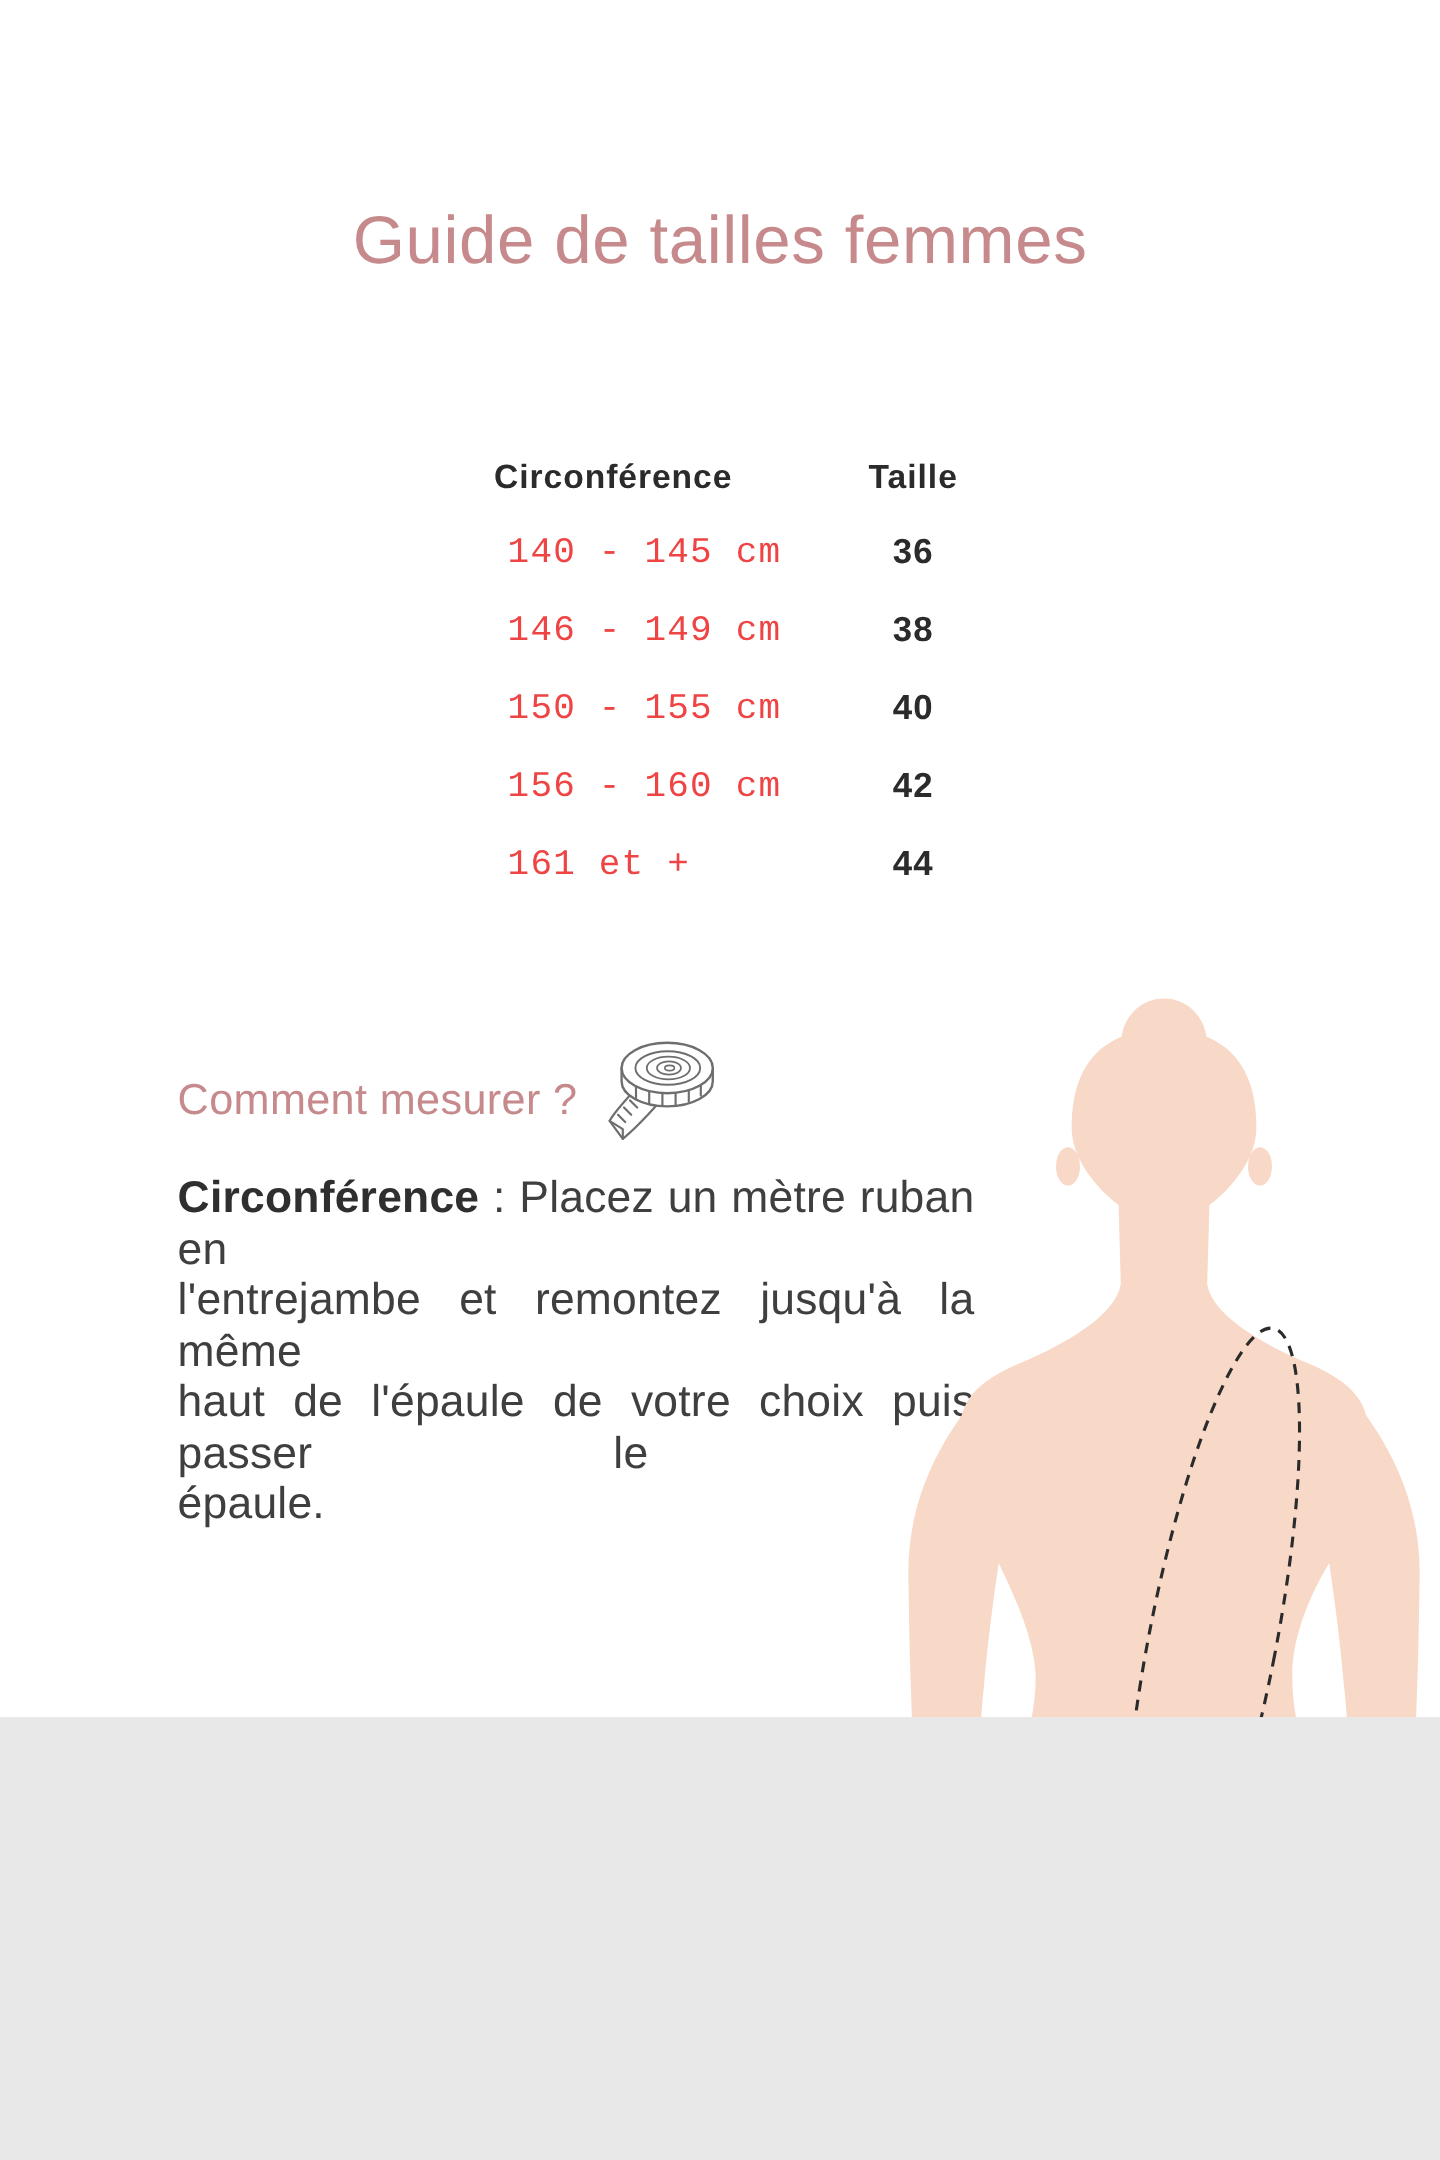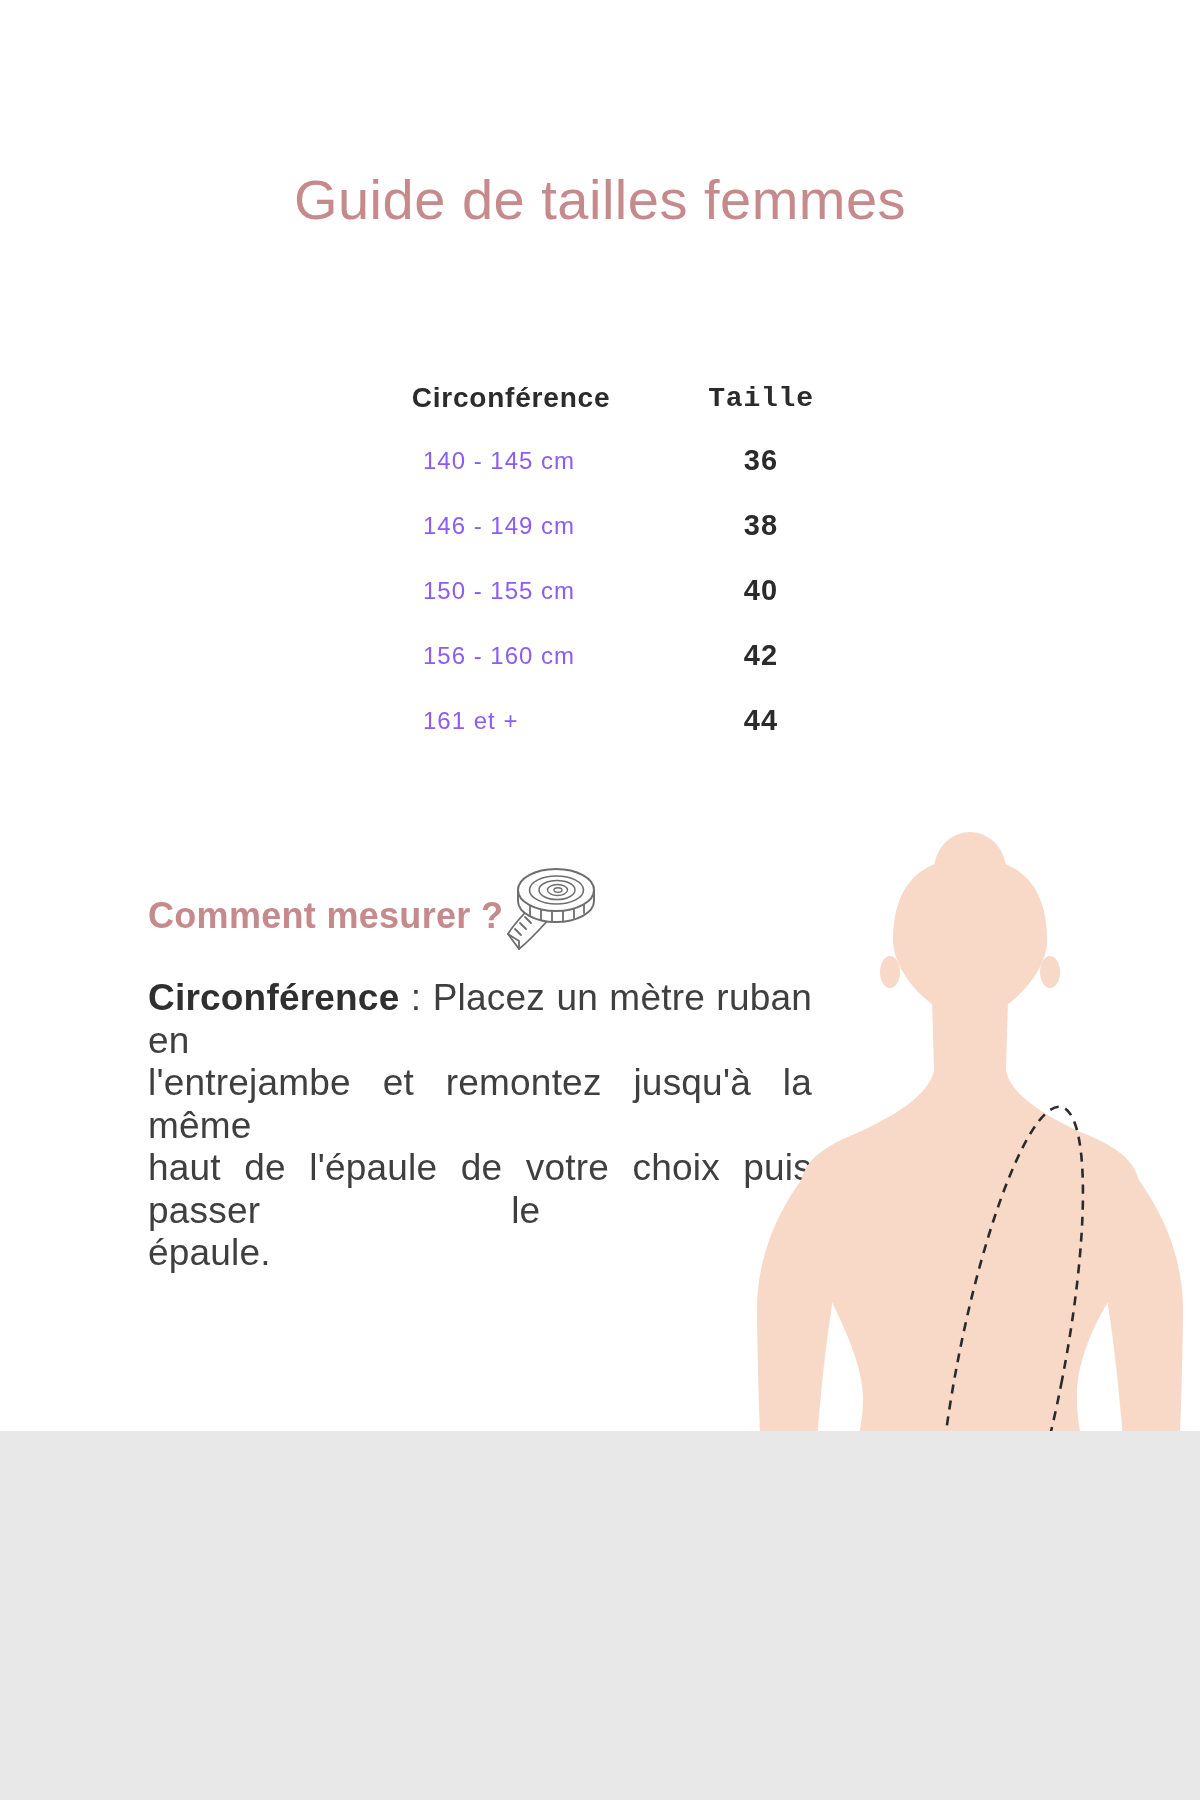--- a/index.html
+++ b/index.html
@@ -26,27 +26,27 @@
     color:var(--rose);
   }
   
   .size-table{position:absolute;left:341px;top:378px;width:500px;}
   .tr{display:flex;height:65px;align-items:center;}
   .tr.header{height:40px;}
   .tr.first{margin-top:10px;}
   .cell-range{width:340px;}
   .cell-size{width:160px;text-align:center;}
   .header .cell-range{text-align:center;font-weight:700;font-size:28px;color:var(--ink);letter-spacing:0.8px;}
-  .header .cell-size{font-weight:700;font-size:28px;color:var(--ink);letter-spacing:0.8px;font-family:Liberation Mono, monospace;}
-  .tr .range{display:block;padding-left:82px;font-size:24px;font-weight:400;color:#8b5cf6;letter-spacing:1px;}
+  .header .cell-size{font-weight:700;font-size:28px;color:var(--ink);letter-spacing:0.8px;}
+  .tr .range{display:block;padding-left:82px;font-size:30px;font-weight:400;color:#ef4444;letter-spacing:1px;font-family:Liberation Mono, monospace;}
   .tr .size{font-size:29px;font-weight:700;color:var(--ink);letter-spacing:1px;}
   
   .measure-heading{
     position:absolute;left:148px;top:893px;
-    font-size:36px;line-height:45px;color:var(--rose);font-weight:700;
+    font-size:36px;line-height:45px;color:var(--rose);font-weight:400;
     letter-spacing:0.3px;
   }
   .tape-icon{position:absolute;left:500px;top:856px;width:104px;height:104px;}
   .instructions{
     position:absolute;left:148px;top:977px;width:664px;
     font-size:37px;line-height:42.5px;color:var(--body);
     letter-spacing:0.2px;
   }
   .instructions .line{text-align:justify;text-align-last:justify;}
   .instructions .line.last{text-align:center;text-align-last:left;}

